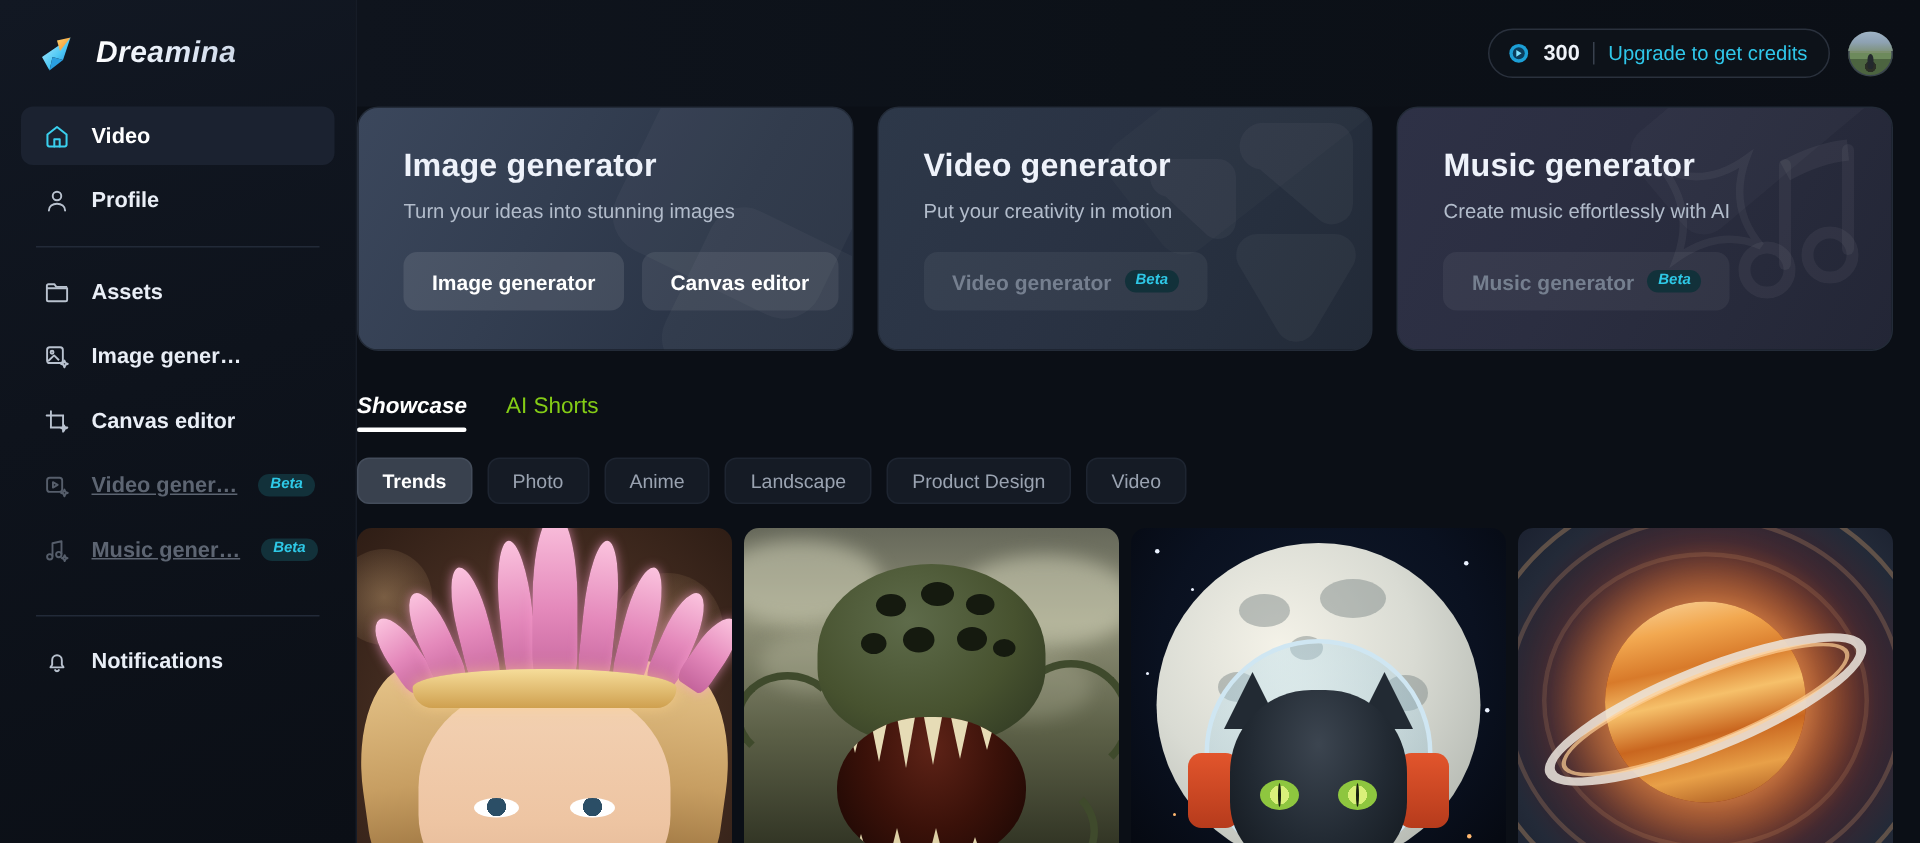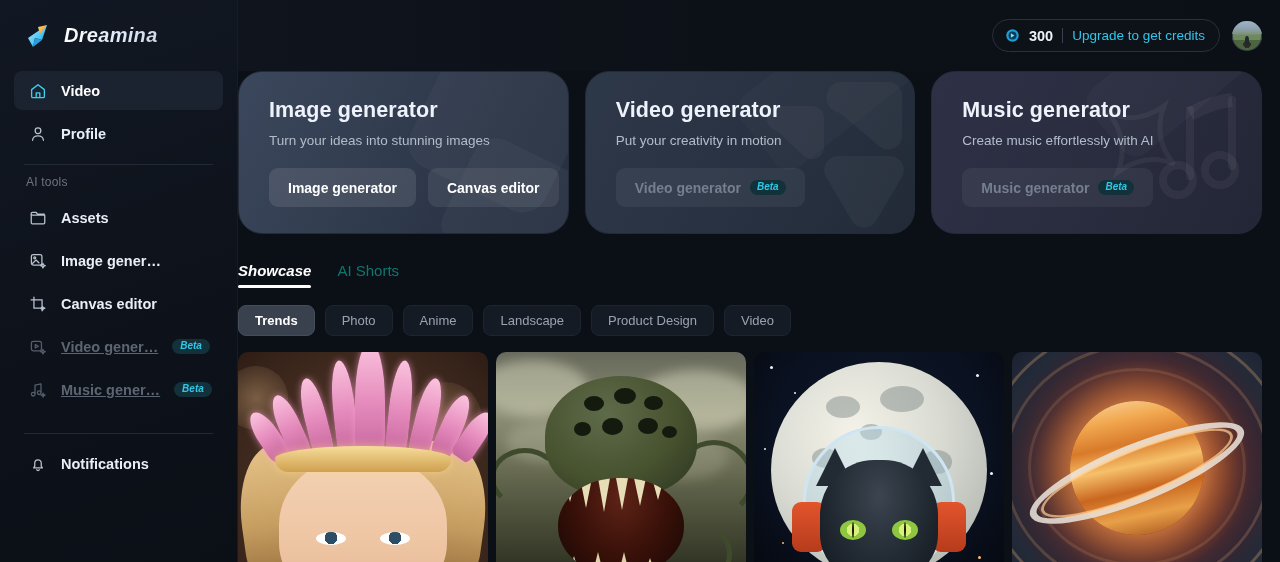--- a/index.html
+++ b/index.html
@@ -84,21 +84,21 @@
     background: linear-gradient(180deg,#9fb4c6 0%, #8ea2b3 55%, #7f937f 100%);
   }
   .avatar::after{
     content:""; position:absolute; left:42%; top:50%; width:16%; height:34%;
     border-radius:40% 40% 30% 30%; background:#23282d;
   }
 
   
   .hero-row { display: flex; gap: 16px; padding: 0 18px 0 0; margin-left: 0; }
   .hero {
-    width: 332px; height: 163px; border-radius: 24px; position: relative;
+    width: 332px; height: 163px; border-radius: 14px; position: relative;
     overflow: hidden; padding: 26px 2px 0 30px; cursor: pointer;
     border: 1px solid #232b38;
   }
   .hero.c1 { background: linear-gradient(118deg,#3b475c 0%, #333e51 38%, #2b3547 70%, #273041 100%); }
   .hero.c2 { background: linear-gradient(118deg,#2d3849 0%, #2a3344 40%, #262f3e 72%, #222a37 100%); }
   .hero.c3 { background: linear-gradient(118deg,#2e3146 0%, #2b2e41 40%, #272a3b 72%, #232636 100%); }
   .hero .deco { position: absolute; inset: 0; pointer-events: none; overflow: hidden; }
   .hero h2 { font-size: 21.5px; font-weight: bold; color: #eef2fa; letter-spacing:.1px; position: relative; }
   .hero .sub { font-size: 13.5px; color: #b2bccb; margin-top: 10px; position: relative; }
   .hero .btns { display: flex; gap: 12px; margin-top: 20px; position: relative; }
@@ -106,21 +106,21 @@
     height: 39px; border-radius: 9px; display: flex; align-items: center; gap: 9px;
     padding: 0 19px; font-size: 14px; font-weight: bold; cursor: pointer; white-space: nowrap;
   }
   .hbtn.solid { background: rgba(255,255,255,.10); color: #ffffff; }
   .hbtn.ghost { background: rgba(255,255,255,.08); color: #ffffff; }
   .hbtn.off { background: rgba(255,255,255,.055); color: #757f8f; }
   .hbtn .beta { margin: 0; padding: 2px 7px 3px; }
 
   
   .tabs { display: flex; gap: 26px; margin: 28px 0 0 0; }
-  .tab { font-size: 15px; color: #0f766e; padding-bottom: 9px; cursor: pointer; position: relative; }
+  .tab { font-size: 15px; color: #84cc16; padding-bottom: 9px; cursor: pointer; position: relative; }
   .tab.active { color: #ffffff; font-weight: bold; font-style: italic; }
   .tab.active::after {
     content:""; position:absolute; left:0; right:0; bottom:0; height:3px;
     background:#ffffff; border-radius:2px;
   }
   .chips { display: flex; gap: 10px; margin-top: 17px; }
   .chip {
     height: 31px; display: flex; align-items: center; padding: 0 16px;
     border-radius: 8px; font-size: 13px; color: #9aa3b1; background: #151b25;
     border: 1px solid #1e2531; cursor: pointer; white-space: nowrap;
@@ -271,21 +271,20 @@
       <span class="nav-ic">
         <svg width="18" height="18" viewBox="0 0 24 24" fill="none" stroke="#b9c2cf" stroke-width="1.7" stroke-linecap="round" stroke-linejoin="round">
           <circle cx="12" cy="7.6" r="3.8"></circle>
           <path d="M4.8 20.4c0-3.7 3.2-6 7.2-6s7.2 2.3 7.2 6"></path>
         </svg>
       </span>
       <span class="lbl">Profile</span>
     </div>
 
     <div class="sb-divider"></div>
-    <div class="sb-caption">AI tools</div>
 
     <div class="nav-item">
       <span class="nav-ic">
         <svg width="18" height="18" viewBox="0 0 24 24" fill="none" stroke="#b9c2cf" stroke-width="1.7" stroke-linejoin="round">
           <path d="M3 8.2h18v10.2a1.4 1.4 0 0 1-1.4 1.4H4.4A1.4 1.4 0 0 1 3 18.4z"></path>
           <path d="M3 8.2V6a1.4 1.4 0 0 1 1.4-1.4h5.2L11.4 7H21"></path>
         </svg>
       </span>
       <span class="lbl">Assets</span>
     </div>

